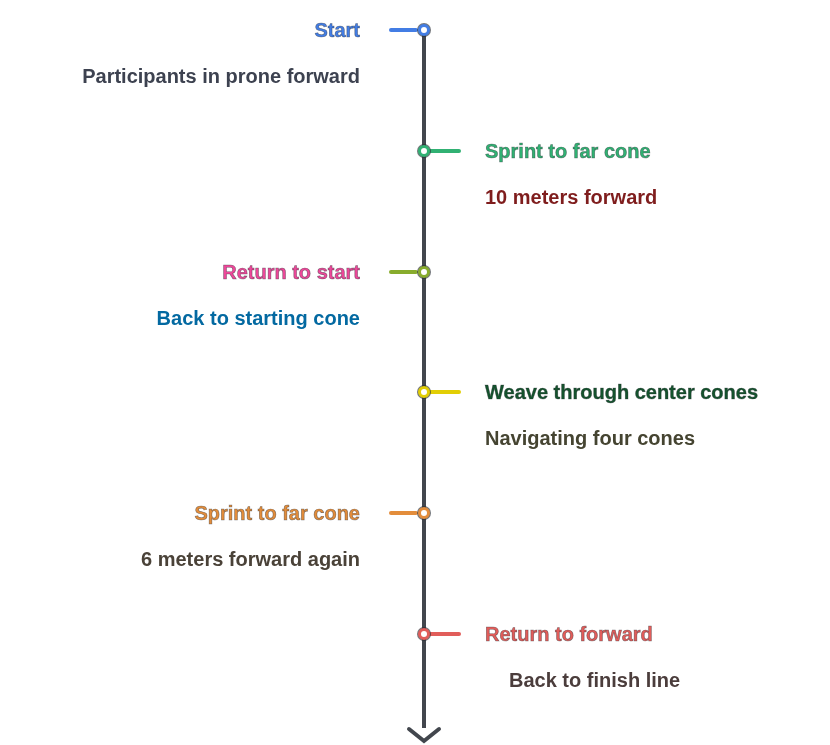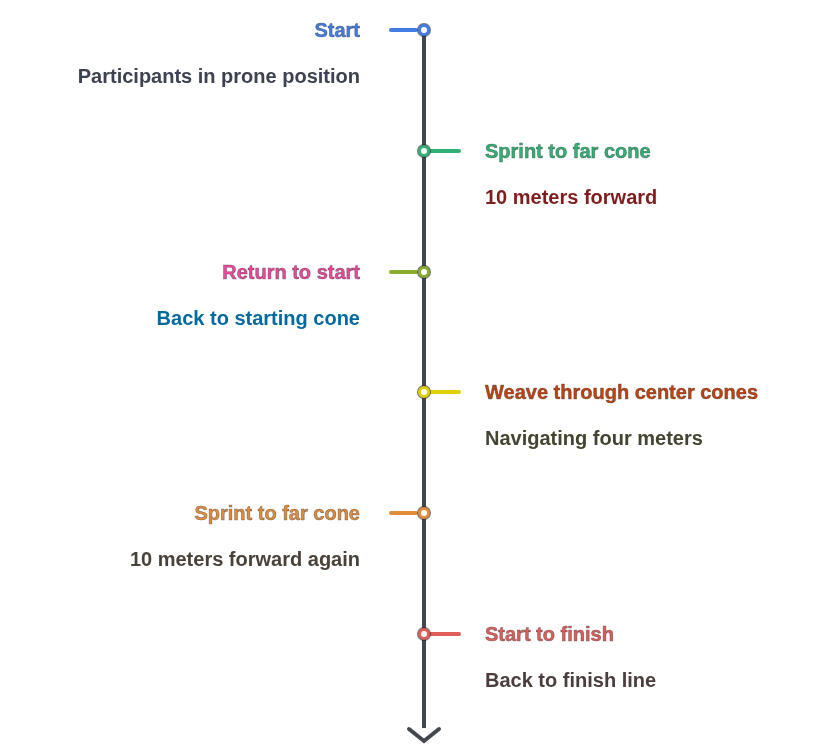--- a/index.html
+++ b/index.html
@@ -76,45 +76,45 @@
 <div id="diagram">
   <div class="vline" style="background: rgb(66, 70, 77);"></div>
   <svg class="arrow" width="36" height="18" viewBox="0 0 36 18">
     <polyline points="3,3 18,15 33,3" fill="none" stroke="#42464d" stroke-width="4" stroke-linecap="round" stroke-linejoin="miter"></polyline>
   </svg>
 
 <div class="item left" style="top: 30px;">
     <div class="connector" style="background: rgb(67, 125, 228);"></div>
     <div class="circle" style="border-color: rgb(67, 125, 228);"></div>
     <div class="label" style="color: rgb(67, 125, 228);">Start</div>
-    <div class="desc" style="color: rgb(61, 66, 80);">Participants in prone position</div>
+    <div class="desc" style="color: rgb(61, 66, 80);">Participants in prone forward</div>
   </div>
     <div class="item right" style="top: 151px;">
     <div class="connector" style="background: rgb(49, 177, 115);"></div>
     <div class="circle" style="border-color: rgb(49, 177, 115);"></div>
     <div class="label" style="color: rgb(49, 177, 115);">Sprint to far cone</div>
     <div class="desc" style="color: #7f1d1d;">10 meters forward</div>
   </div>
     <div class="item left" style="top: 272px;">
     <div class="connector" style="background: rgb(136, 172, 45);"></div>
     <div class="circle" style="border-color: rgb(136, 172, 45);"></div>
     <div class="label" style="color: #ec4899;">Return to start</div>
     <div class="desc" style="color: #0369a1;">Back to starting cone</div>
   </div>
     <div class="item right" style="top: 392px;">
     <div class="connector" style="background: rgb(226, 206, 4);"></div>
     <div class="circle" style="border-color: rgb(226, 206, 4);"></div>
-    <div class="label" style="color: #c2410c;">Weave through center cones</div>
-    <div class="desc" style="color: rgb(69, 68, 49);">Navigating four meters</div>
+    <div class="label" style="color: #14532d;">Weave through center cones</div>
+    <div class="desc" style="color: rgb(69, 68, 49);">Navigating four cones</div>
   </div>
     <div class="item left" style="top: 513px;">
     <div class="connector" style="background: rgb(227, 141, 59);"></div>
     <div class="circle" style="border-color: rgb(227, 141, 59);"></div>
     <div class="label" style="color: rgb(227, 141, 59);">Sprint to far cone</div>
-    <div class="desc" style="color: rgb(74, 66, 56);">10 meters forward again</div>
+    <div class="desc" style="color: rgb(74, 66, 56);">6 meters forward again</div>
   </div>
     <div class="item right" style="top: 634px;">
     <div class="connector" style="background: rgb(225, 93, 90);"></div>
     <div class="circle" style="border-color: rgb(225, 93, 90);"></div>
-    <div class="label" style="color: rgb(225, 93, 90);">Start to finish</div>
-    <div class="desc" style="color: rgb(75, 61, 60);">Back to finish line</div>
+    <div class="label" style="color: rgb(225, 93, 90);">Return to forward</div>
+    <div class="desc" style="color: rgb(75, 61, 60); margin-left: 24px;">Back to finish line</div>
   </div>
   </div>
 
 </body></html>

